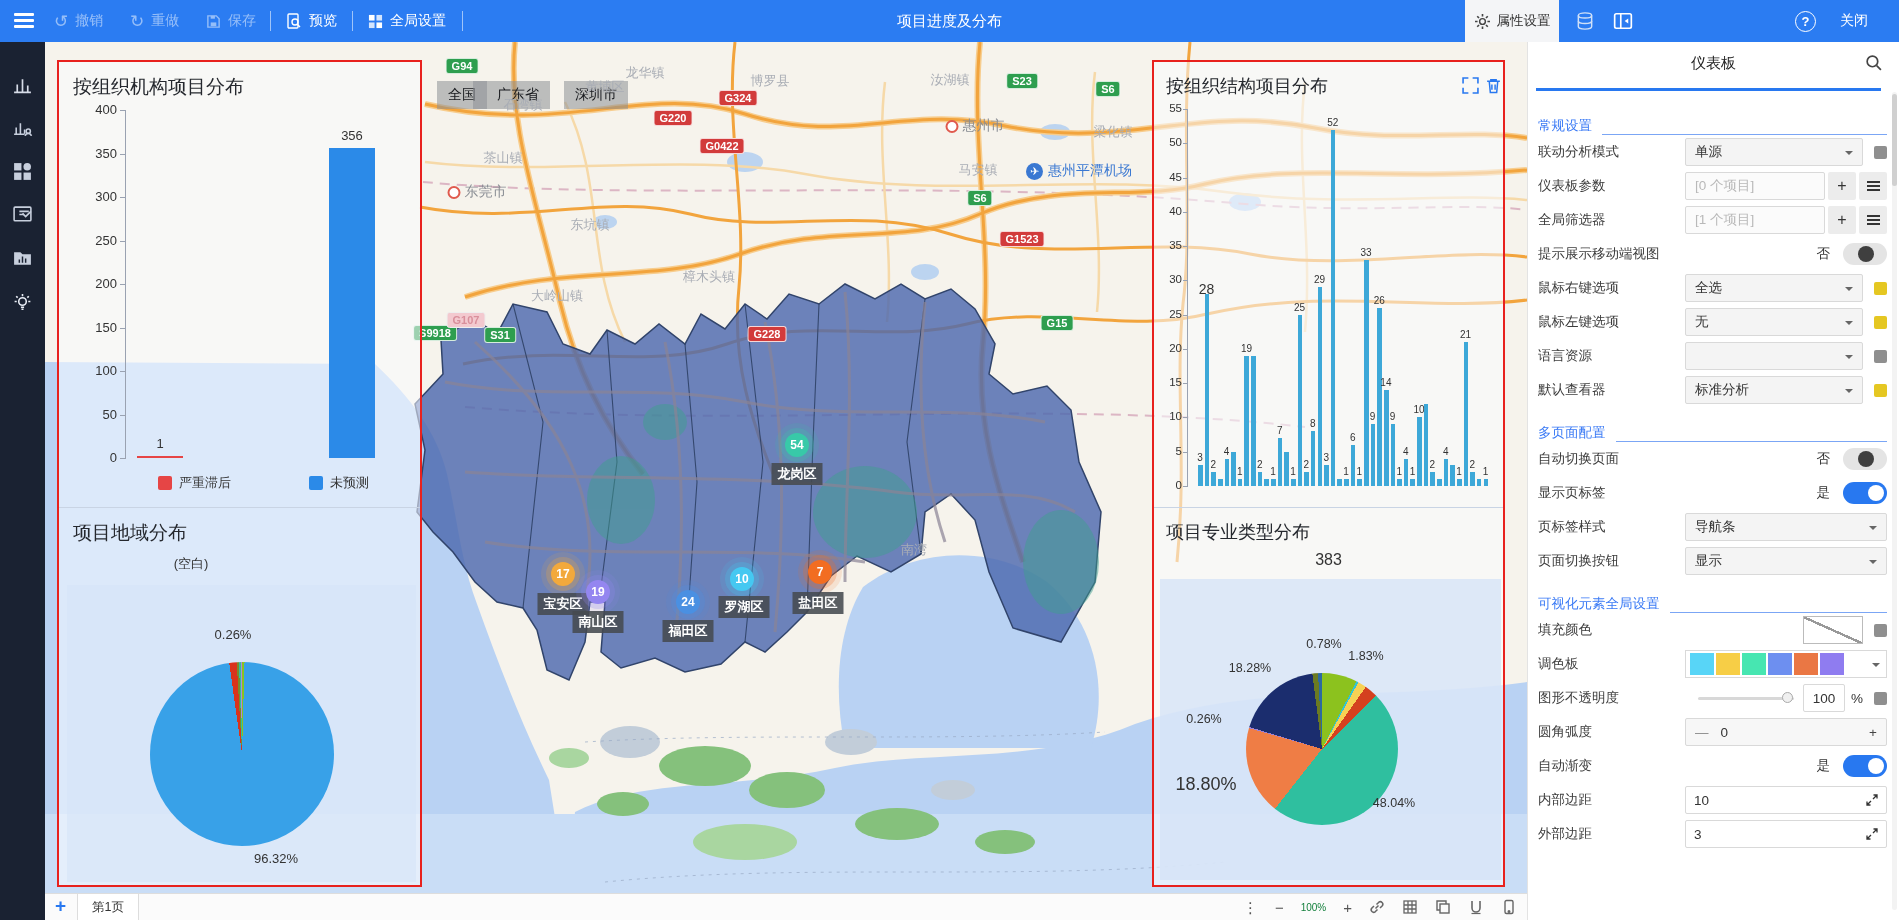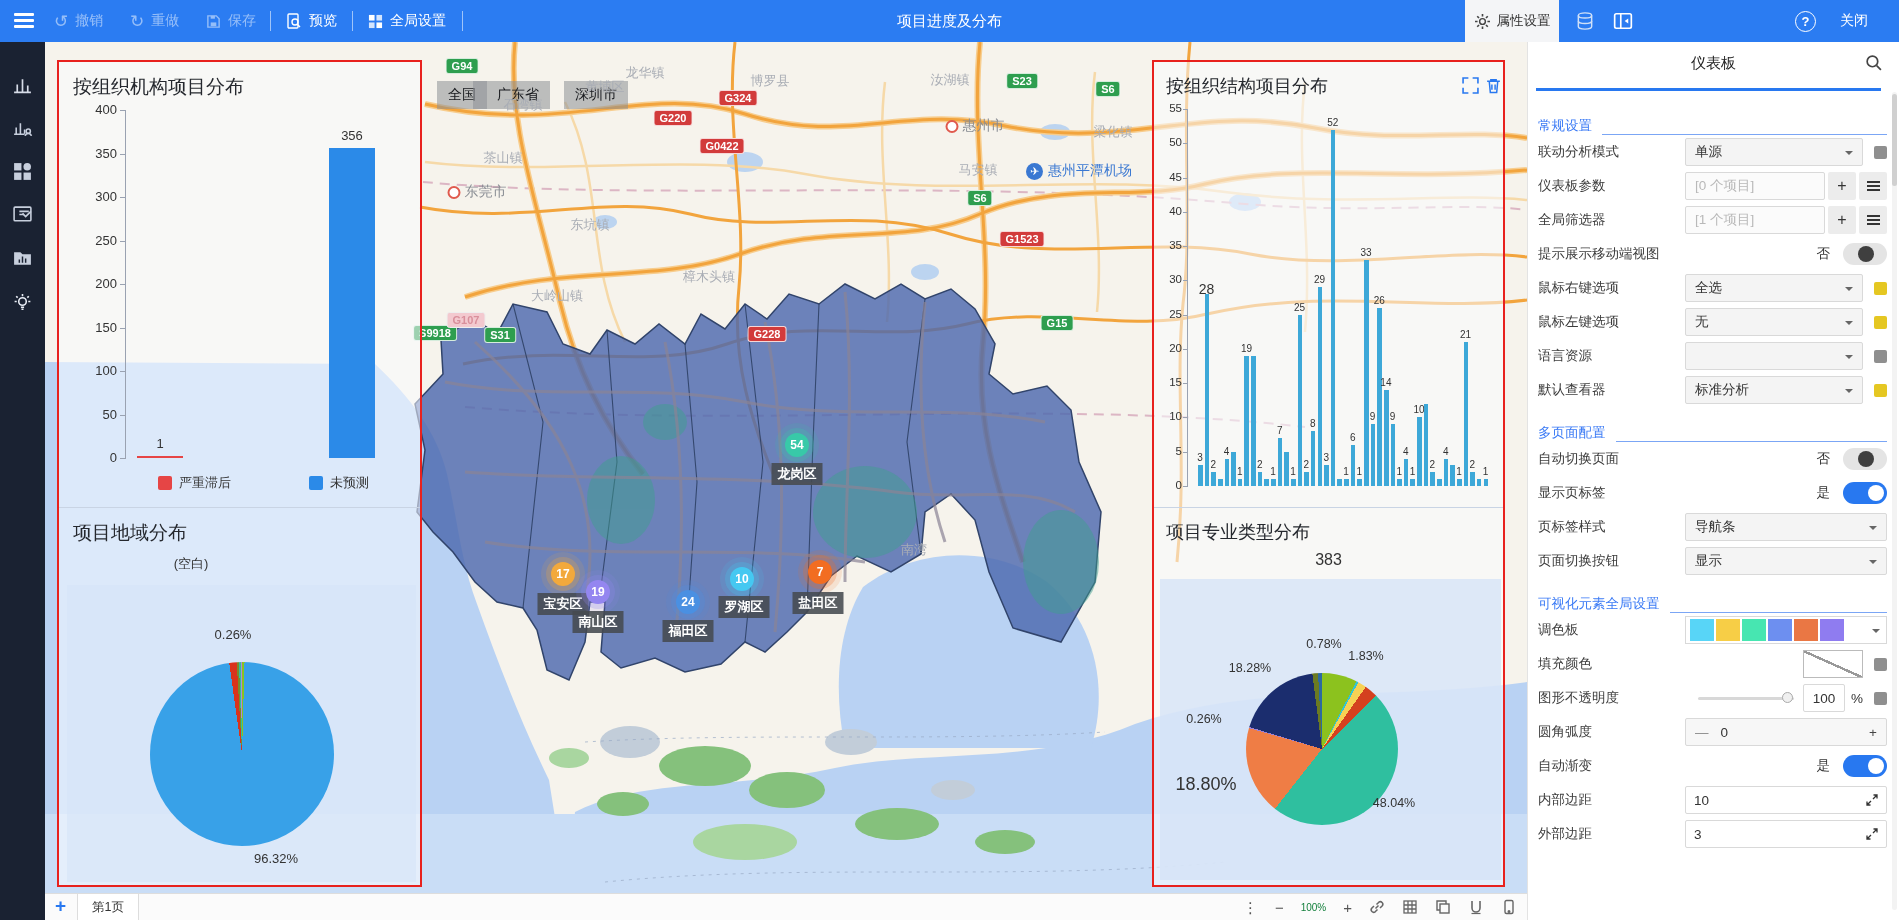--- a/index.html
+++ b/index.html
@@ -678,38 +678,38 @@
           <span class="lbl">页面切换按钮</span>
           <div class="dd" style="width: 202px;">
             <span class="tx">显示</span>
             <span class="chev"></span>
           </div>
         </div>
         <div class="psec">
           <span>可视化元素全局设置</span>
         </div>
         <div class="prow">
+          <span class="lbl">填充颜色</span>
+          <div class="swatch"></div>
+          <span class="chip" style="background: rgb(143, 143, 143);"></span>
+        </div>
+        <div class="prow">
           <span class="lbl">调色板</span>
           <div class="pal">
             <s style="background: rgb(88, 213, 247);"></s>
             <s style="background: rgb(247, 206, 70);"></s>
             <s style="background: rgb(71, 230, 177);"></s>
             <s style="background: rgb(109, 143, 240);"></s>
             <s style="background: rgb(234, 119, 68);"></s>
             <s style="background: rgb(143, 124, 240);"></s>
             <span class="sp"></span>
             <span class="chev"></span>
           </div>
         </div>
         <div class="prow">
-          <span class="lbl">填充颜色</span>
-          <div class="swatch"></div>
-          <span class="chip" style="background: rgb(143, 143, 143);"></span>
-        </div>
-        <div class="prow">
           <span class="lbl">图形不透明度</span>
           <div class="track">
             <i></i>
           </div>
           <div class="nbox">100</div>
           <span class="unit">%</span>
           <span class="chip" style="background: rgb(143, 143, 143);"></span>
         </div>
         <div class="prow">
           <span class="lbl">圆角弧度</span>

